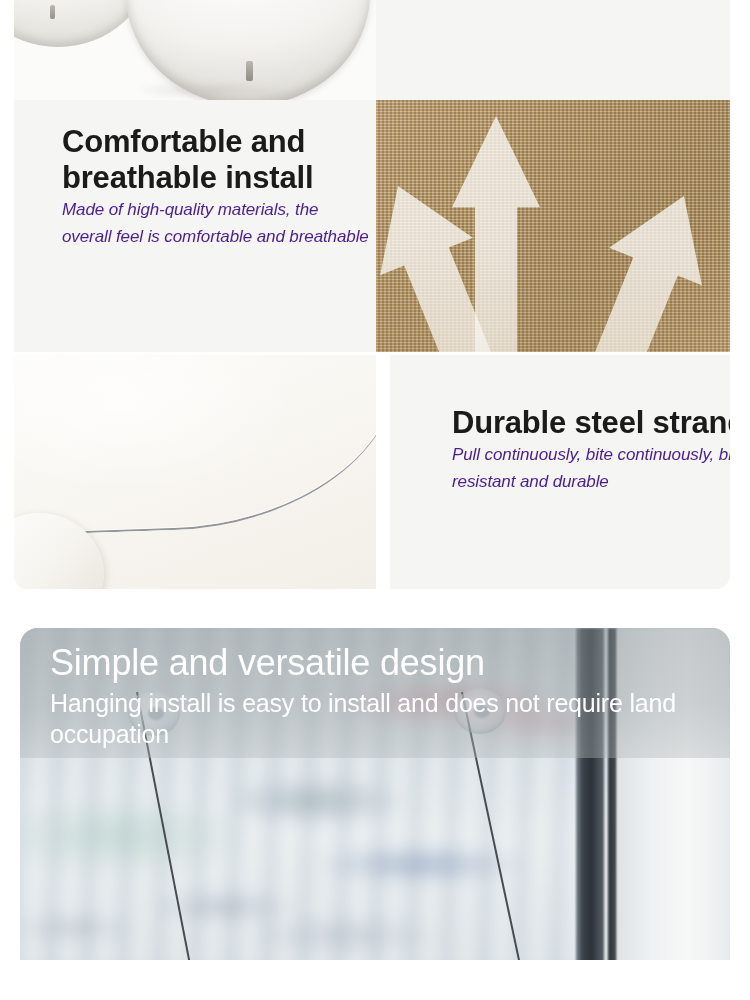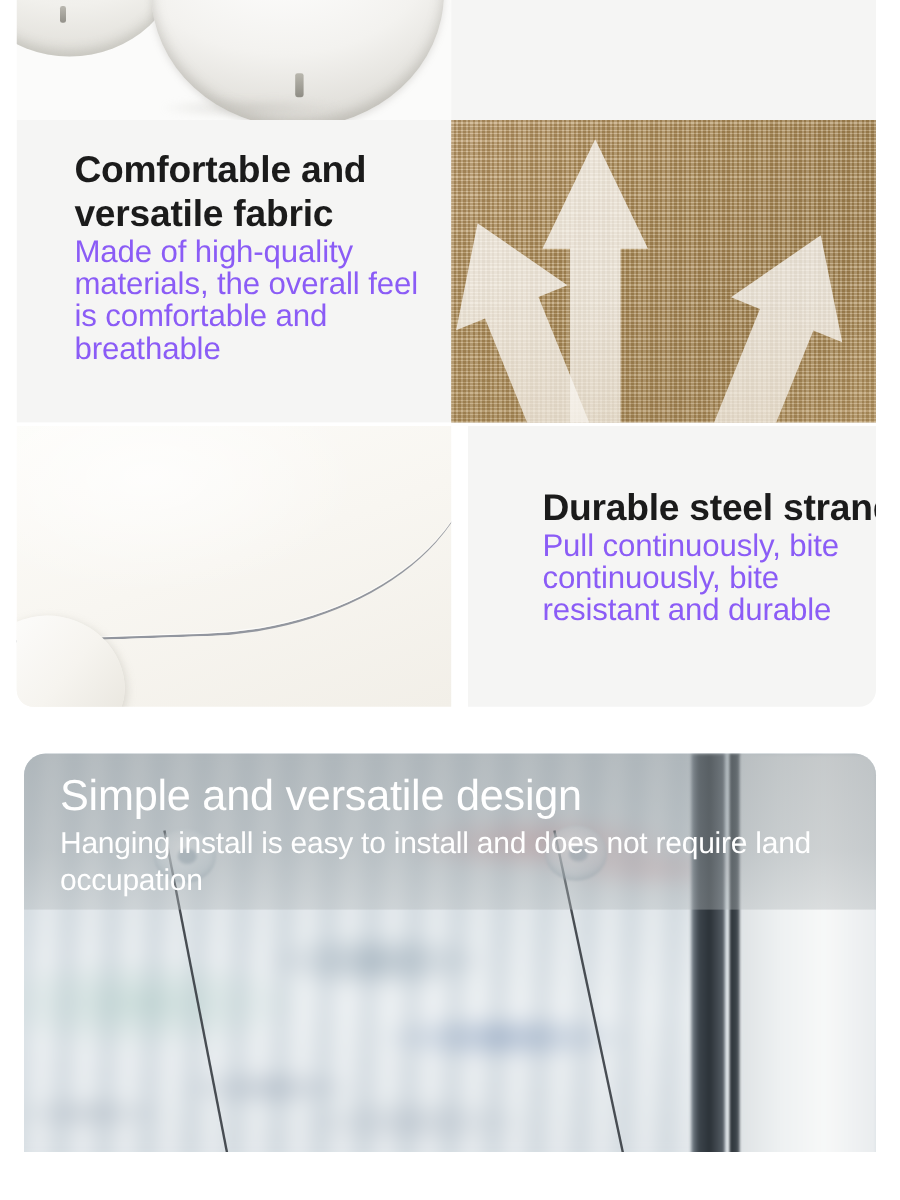--- a/index.html
+++ b/index.html
@@ -219,25 +219,26 @@
   .block { position: absolute; }
 
   .fheading {
     font-size: 31px;
     font-weight: 700;
     line-height: 36px;
     color: #1b1b1b;
     letter-spacing: -0.2px;
   }
   .fbody {
-    font-size: 26px;
+    font-size: 17px;
     font-weight: 400;
     line-height: 27px;
-    color: #8b5cf6;
+    color: #4c1d95;
     letter-spacing: -0.1px;
+    font-style: italic;
   }
   .txt-comfort {
     left: 48px;
     top: 24px;
     width: 310px;
   }
   .txt-steel {
     left: 62px;
     top: 50px;
     width: 300px;
@@ -374,21 +375,21 @@
       <div class="cup-big"></div>
       <div class="cup-shadow"></div>
     </div>
 
     <div class="panel panel-text-adhere">
       
     </div>
 
     <div class="panel panel-text-comfort">
       <div class="block txt-comfort">
-        <div class="fheading">Comfortable and versatile fabric</div>
+        <div class="fheading">Comfortable and breathable install</div>
         <div class="fbody">Made of high-quality materials, the overall feel is comfortable and breathable</div>
       </div>
     </div>
 
     <div class="panel panel-fabric">
       <div class="arrow arrow-2"></div>
       <div class="arrow arrow-1"></div>
       <div class="arrow arrow-3"></div>
       <div class="fabric-fade"></div>
     </div>

